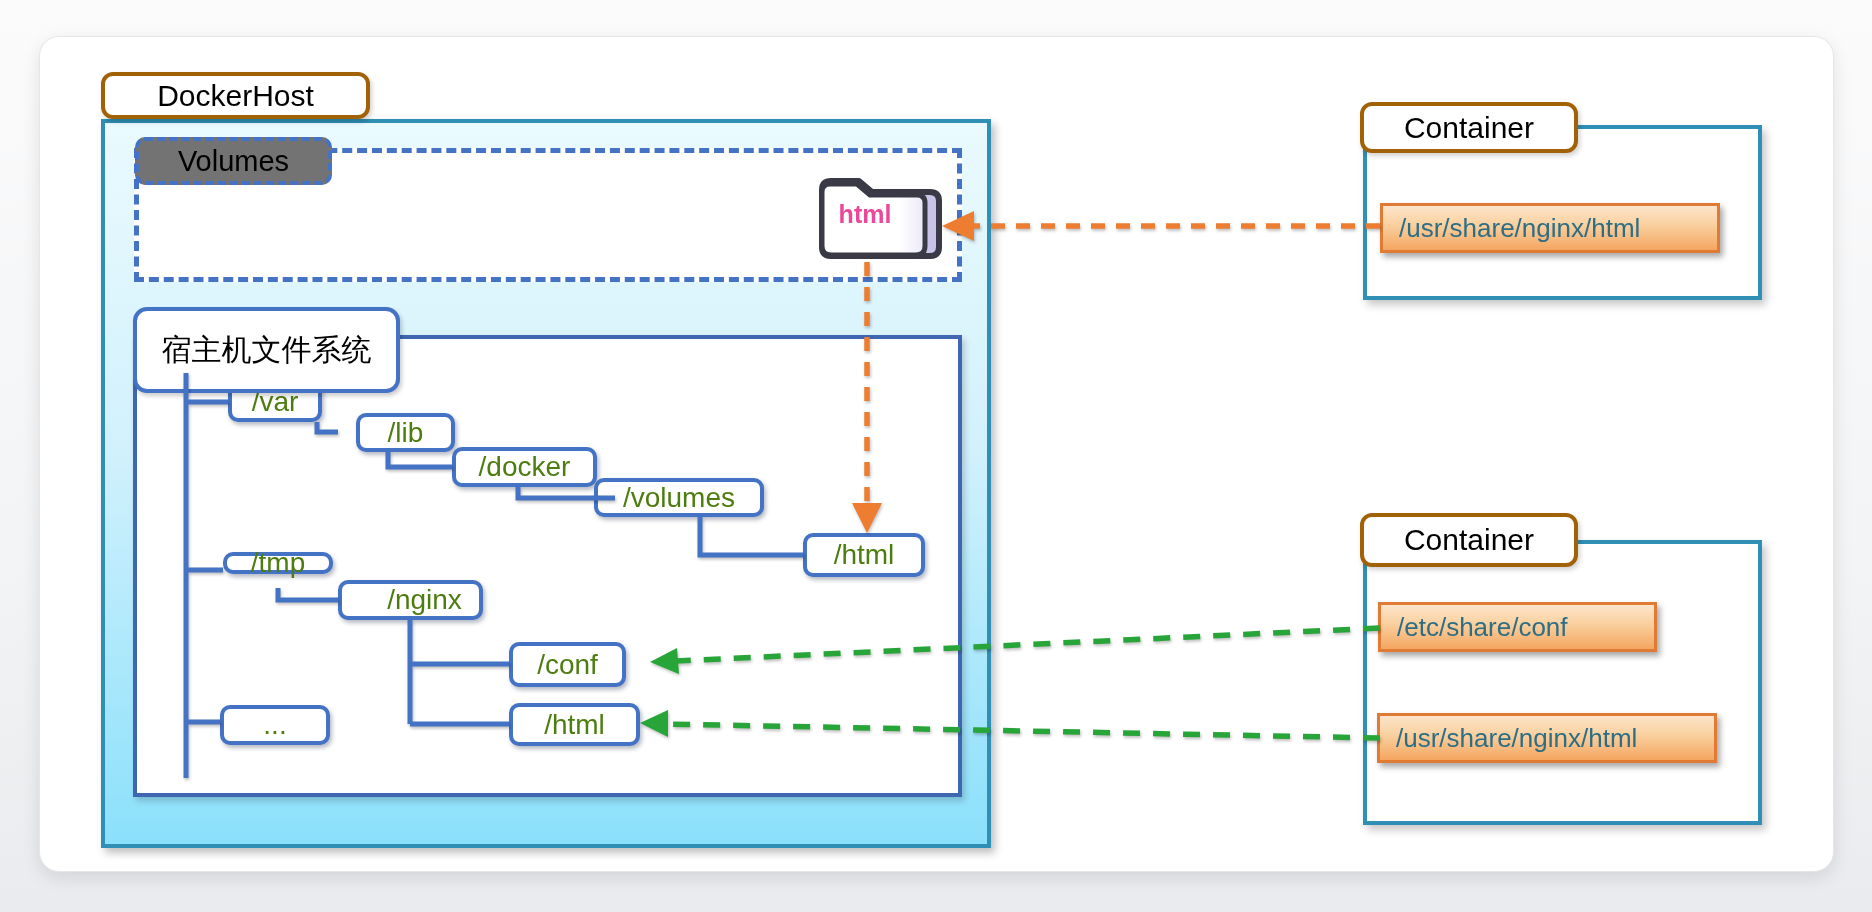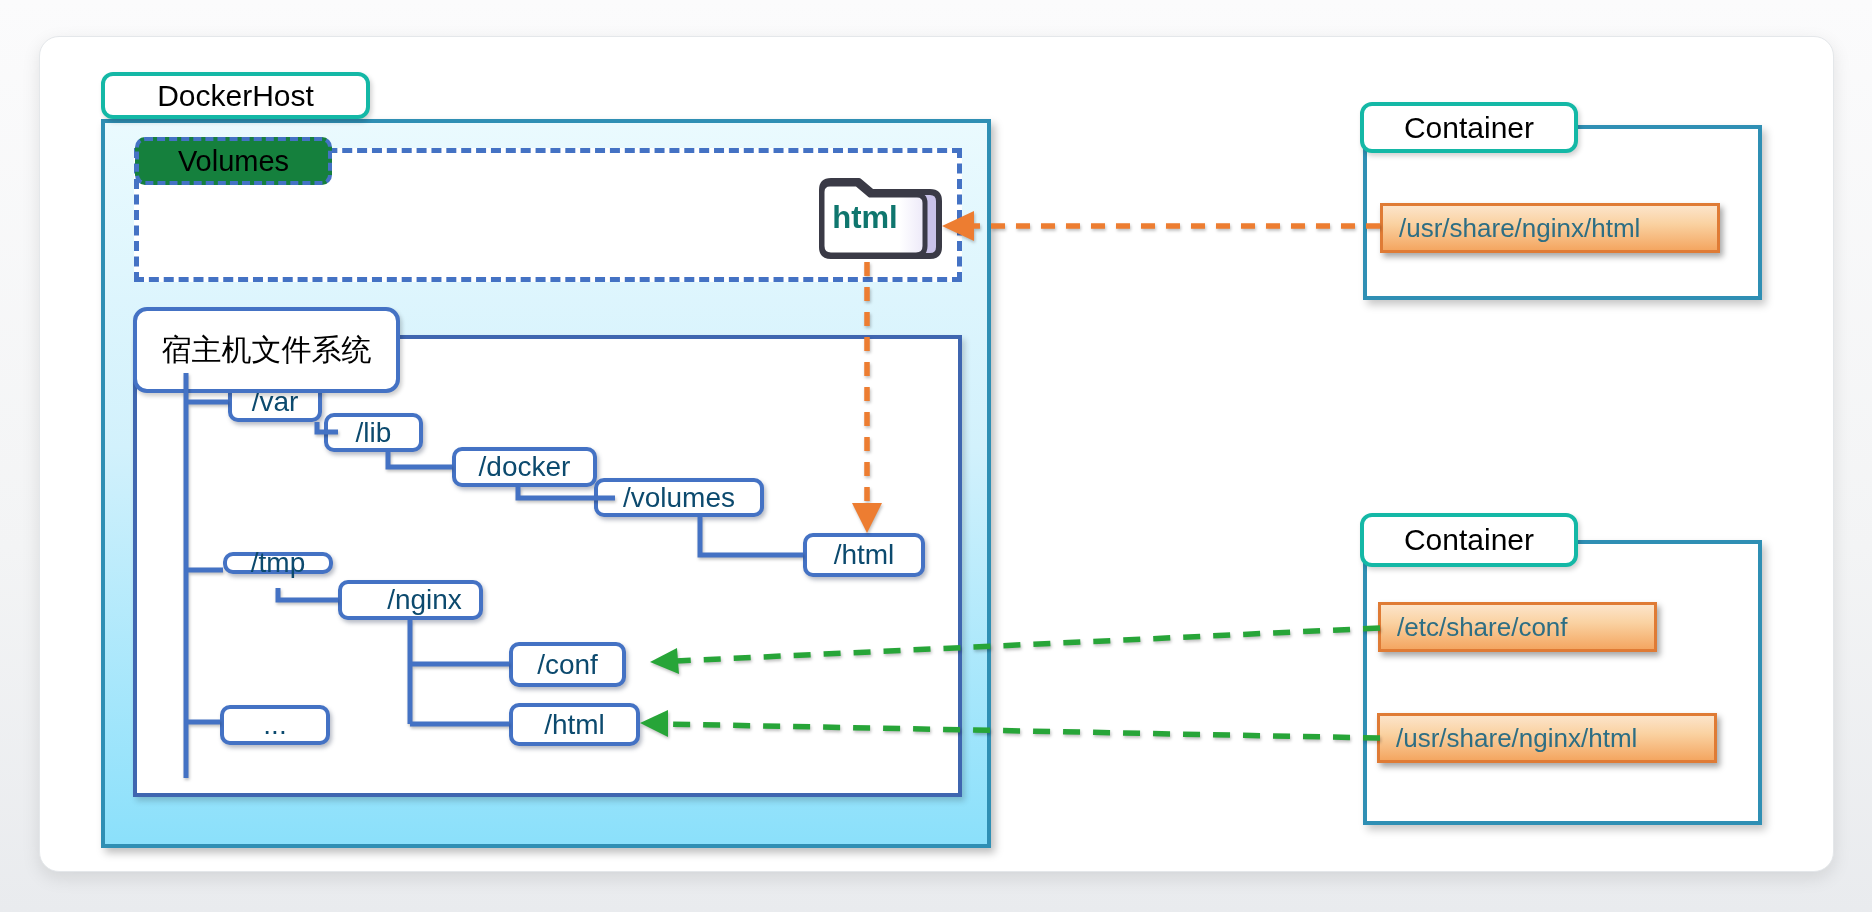--- a/index.html
+++ b/index.html
@@ -17,68 +17,68 @@
     z-index:0;
   }
   .dockerhost-box{
     position:absolute;left:101px;top:119px;width:890px;height:729px;
     background:linear-gradient(180deg,#eafafe 0%,#d2f1fc 45%,#8be0fb 100%);
     border:4px solid #2F8FB4;
     box-shadow:4px 5px 8px rgba(0,0,0,0.25);
     z-index:1;box-sizing:border-box;
   }
   .tag{
-    position:absolute;background:#ffffff;border:4px solid #14b8a6;border-radius:12px;
+    position:absolute;background:#ffffff;border:4px solid #a16207;border-radius:12px;
     display:flex;align-items:center;justify-content:center;
     font-size:30px;color:#000;z-index:6;box-sizing:border-box;
     box-shadow:2px 3px 5px rgba(0,0,0,0.18);
   }
   .volumes-box{
     position:absolute;left:134px;top:148px;width:828px;height:134px;
     background:#ffffff;border:5px dashed #4472C4;z-index:2;box-sizing:border-box;
   }
   .volumes-tag{
     position:absolute;left:135px;top:137px;width:197px;height:48px;
-    background:#15803d;border:4px dashed #4472C4;border-radius:10px;
+    background:#737373;border:4px dashed #4472C4;border-radius:10px;
     display:flex;align-items:center;justify-content:center;
     font-size:29px;color:#000;z-index:6;box-sizing:border-box;
   }
   .tree-box{
     position:absolute;left:133px;top:335px;width:829px;height:462px;
     background:#ffffff;border:4px solid #3f66b0;z-index:2;box-sizing:border-box;
     box-shadow:3px 4px 6px rgba(0,0,0,0.18);
   }
   .fs-tag{
     position:absolute;left:133px;top:307px;width:267px;height:86px;
     background:#ffffff;border:4px solid #4472C4;border-radius:14px;
     display:flex;align-items:center;justify-content:center;
     font-size:30px;color:#000;z-index:6;box-sizing:border-box;
     box-shadow:2px 3px 4px rgba(0,0,0,0.2);
   }
   .node{
     position:absolute;background:#ffffff;border:4px solid #4472C4;border-radius:10px;
     display:flex;align-items:center;justify-content:center;
-    font-size:28px;color:#0c4a6e;z-index:5;box-sizing:border-box;
+    font-size:28px;color:#4d7c0f;z-index:5;box-sizing:border-box;
     box-shadow:2px 3px 4px rgba(50,60,90,0.35);
   }
   .container-box{
     position:absolute;width:399px;background:#ffffff;border:4px solid #2F8FB4;
     z-index:3;box-sizing:border-box;box-shadow:4px 5px 8px rgba(0,0,0,0.22);
   }
   .mount{
     position:absolute;border:3px solid #DF7B35;
     background:linear-gradient(180deg,#FCE4CA 0%,#FAD2A2 40%,#F4A661 100%);
     color:#2D6E84;font-size:26px;display:flex;align-items:center;
     padding-left:16px;z-index:5;box-sizing:border-box;
     box-shadow:3px 4px 6px rgba(0,0,0,0.35);
   }
   .folder-wrap{position:absolute;left:812px;top:162px;width:135px;height:100px;z-index:4;}
   .folder-label{
     position:absolute;left:828px;top:200px;width:74px;text-align:center;
-    font-size:31px;font-weight:600;color:#0f766e;z-index:5;
+    font-size:25px;font-weight:600;color:#ec4899;z-index:5;
   }
   .connectors{position:absolute;left:0;top:0;z-index:10;pointer-events:none;
     filter:drop-shadow(1.5px 2.5px 1.5px rgba(0,0,0,0.25));}
 </style>
 </head>
 <body>
 
 <div id="stage">
 
   <div class="panel"></div>
@@ -92,21 +92,21 @@
   <div class="volumes-tag">
     <span>Volumes</span>
   </div>
 
   <div class="tree-box"></div>
   <div class="fs-tag">
     <span>宿主机文件系统</span>
   </div>
 
   <div class="node" style="left:228px;top:382px;width:94px;height:40px;">/var</div>
-  <div class="node" style="left:324px;top:413px;width:99px;height:39px;">/lib</div>
+  <div class="node" style="left:356px;top:413px;width:99px;height:39px;">/lib</div>
   <div class="node" style="left:452px;top:447px;width:145px;height:40px;">/docker</div>
   <div class="node" style="left:594px;top:478px;width:170px;height:39px;">/volumes</div>
   <div class="node" style="left:803px;top:533px;width:122px;height:44px;">/html</div>
   <div class="node" style="left:223px;top:552px;width:110px;height:22px;">/tmp</div>
   <div class="node" style="left:338px;top:580px;width:145px;height:40px;padding-left:28px;">/nginx</div>
   <div class="node" style="left:509px;top:642px;width:117px;height:45px;">/conf</div>
   <div class="node" style="left:509px;top:703px;width:131px;height:43px;">/html</div>
   <div class="node" style="left:220px;top:705px;width:110px;height:40px;">...</div>
 
   <div class="folder-wrap">

